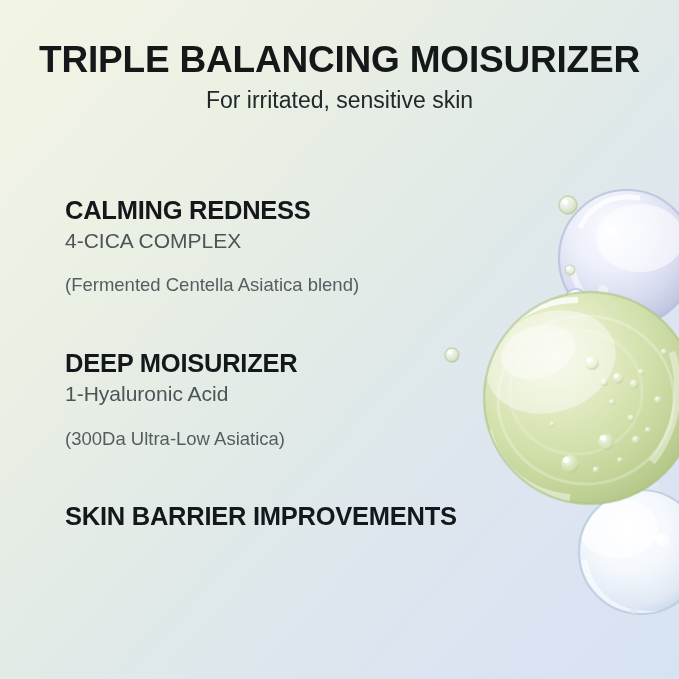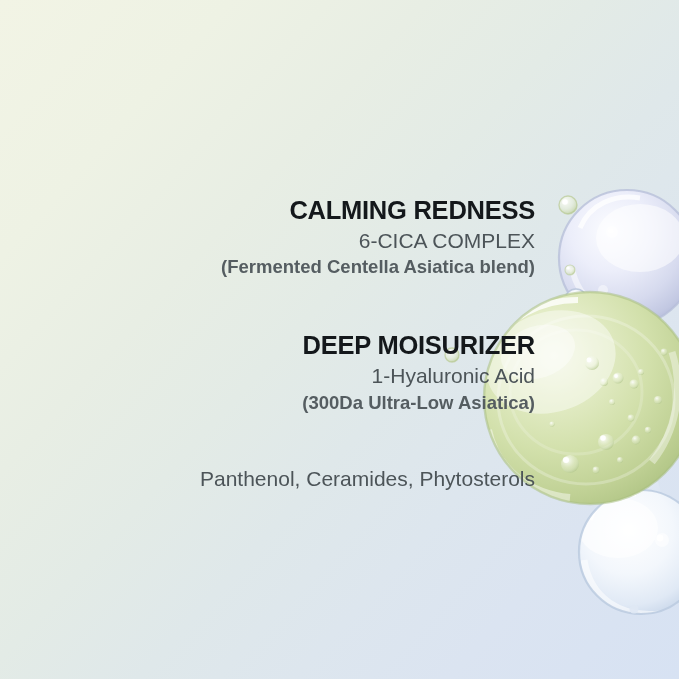--- a/index.html
+++ b/index.html
@@ -63,21 +63,20 @@
   }
 
   .features {
     position: absolute;
     left: 65px;
     top: 196px;
     width: 470px;
   }
   .feature {
     margin-bottom: 52px;
-    text-align: right;
   }
   .feature:last-child {
     margin-bottom: 0;
   }
   .feat-title {
     font-size: 25.5px;
     font-weight: 700;
     color: #14181b;
     letter-spacing: -0.25px;
     line-height: 1.12;
@@ -88,22 +87,21 @@
     font-size: 21px;
     font-weight: 400;
     color: #4c5458;
     line-height: 1.28;
     margin: 3px 0 0 0;
     white-space: nowrap;
   }
   .feat-line.small {
     font-size: 18.5px;
     color: #555d61;
-    margin-top: 1px;
-    font-weight: bold;
+    margin-top: 19px;
   }
   .feature.f3 .feat-line {
     font-size: 21px;
     margin-top: 4px;
   }
 </style>
 </head>
 <body>
 
 <div id="poster">
@@ -254,33 +252,37 @@
         <circle cx="570" cy="270" r="5" fill="none" stroke="#b9cb96" stroke-opacity="0.6" stroke-width="1.1"></circle>
         <circle cx="568" cy="268" r="1.6" fill="#ffffff" opacity="0.9"></circle>
 
         <circle cx="452" cy="355" r="7" fill="url(#bub)"></circle>
         <circle cx="452" cy="355" r="7" fill="none" stroke="#b9cb96" stroke-opacity="0.7" stroke-width="1.3"></circle>
         <circle cx="450" cy="352" r="2.2" fill="#ffffff" opacity="0.95"></circle>
       </g>
     </svg>
   </div>
 
+  <div class="head-block">
+    <h1 class="main-title">TRIPLE BALANCING MOISURIZER</h1>
+    <p class="sub-title">For irritated, sensitive skin</p>
+  </div>
 
   <div class="features">
 
     <div class="feature f1">
       <p class="feat-title">CALMING REDNESS</p>
-      <p class="feat-line">6-CICA COMPLEX</p>
+      <p class="feat-line">4-CICA COMPLEX</p>
       <p class="feat-line small">(Fermented Centella Asiatica blend)</p>
     </div>
 
     <div class="feature f2">
       <p class="feat-title">DEEP MOISURIZER</p>
       <p class="feat-line">1-Hyaluronic Acid</p>
       <p class="feat-line small">(300Da Ultra-Low Asiatica)</p>
     </div>
 
     <div class="feature f3">
-      <p class="feat-line">Panthenol, Ceramides, Phytosterols</p>
+      <p class="feat-title">SKIN BARRIER IMPROVEMENTS</p>
     </div>
 
   </div>
 </div>
 
 </body></html>

